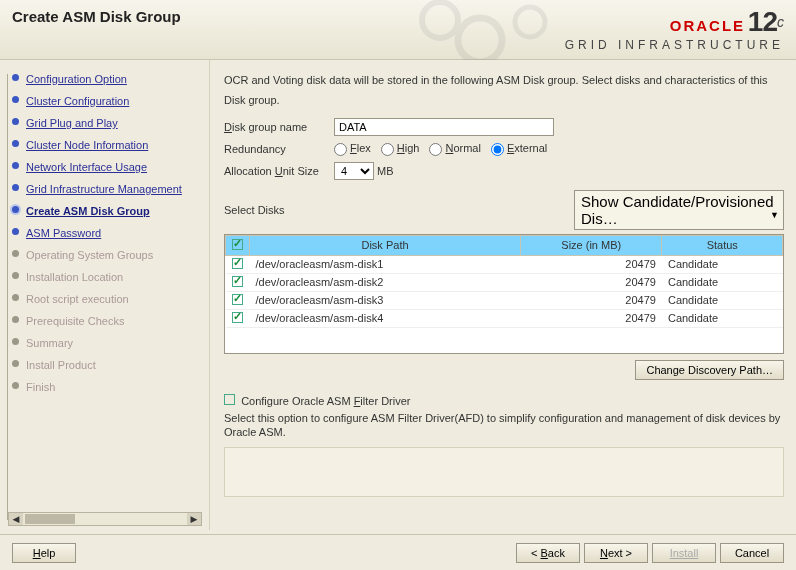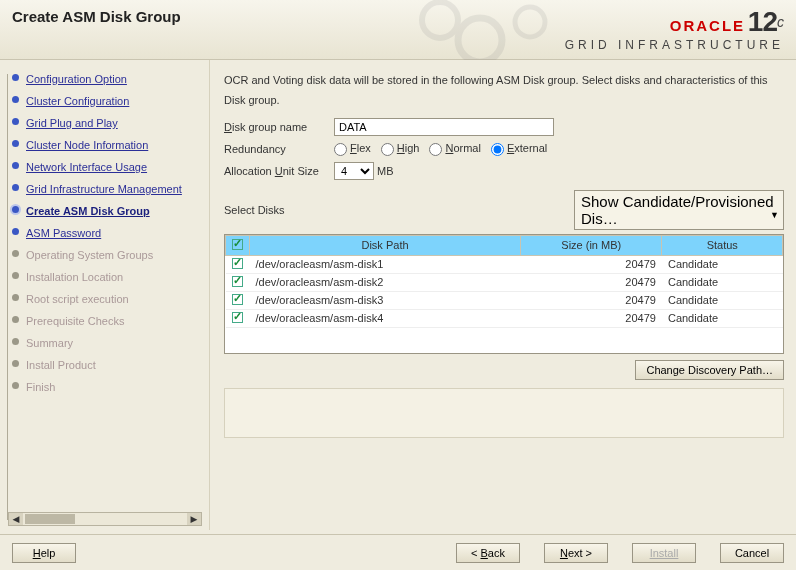--- a/index.html
+++ b/index.html
@@ -199,21 +199,21 @@
 }
 .footer {
   position: absolute;
   left: 0; right: 0; bottom: 0;
   height: 36px;
   border-top: 1px solid #c9c4b0;
   background: #efecdf;
   display: flex;
   align-items: center;
   padding: 12px 12px;
-  gap: 24px;
+  gap: 4px;
 }
 .footer .spacer { flex: 1; }
 .footer .btn { min-width: 64px; }
 input[type=radio] { margin-right: 3px; vertical-align: middle; }
 </style>
 </head>
 <body>
 
 <div class="header">
   <div class="header-title">Create ASM Disk Group</div>
@@ -321,20 +321,27 @@
               <td>Candidate</td>
             </tr>
           </tbody>
       </table>
     </div>
 
     <div class="change-row">
       <button class="btn">Change Discovery Path…</button>
     </div>
 
+    <div class="afd-row">
+      <label>
+        <span class="chkbox"></span>
+        &nbsp;<span>Configure Oracle ASM <u>F</u>ilter Driver</span>
+      </label>
+      <p class="afd-desc">Select this option to configure ASM Filter Driver(AFD) to simplify configuration and management of disk devices by Oracle ASM.</p>
+    </div>
 
     <div class="empty-box"></div>
   </div>
 </div>
 
 <div class="footer">
   <button class="btn"><u>H</u>elp</button>
   <div class="spacer"></div>
   <button class="btn">&lt; <u>B</u>ack</button>
   <button class="btn"><u>N</u>ext &gt;</button>

